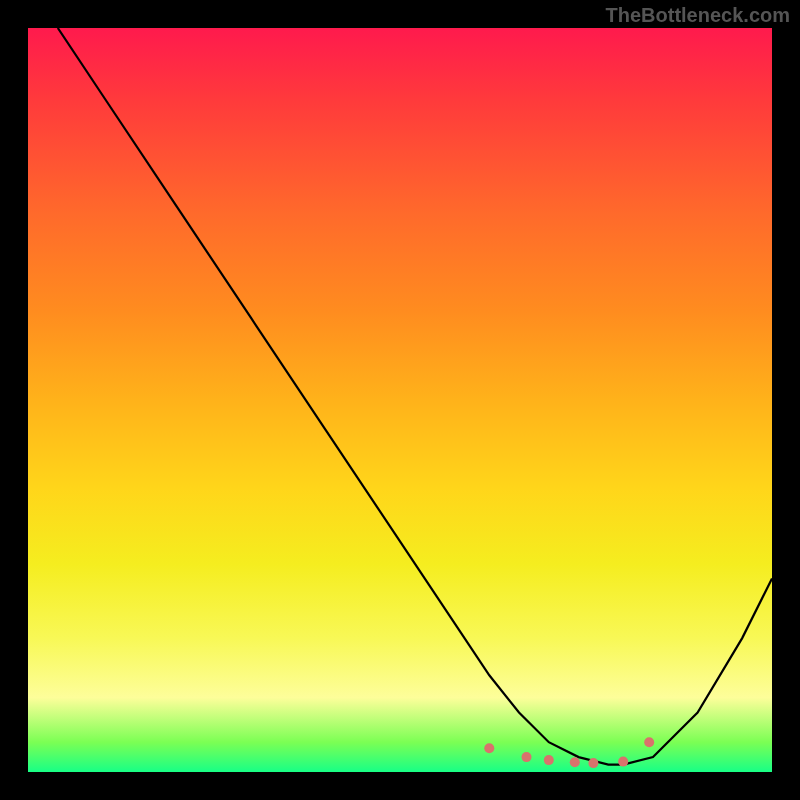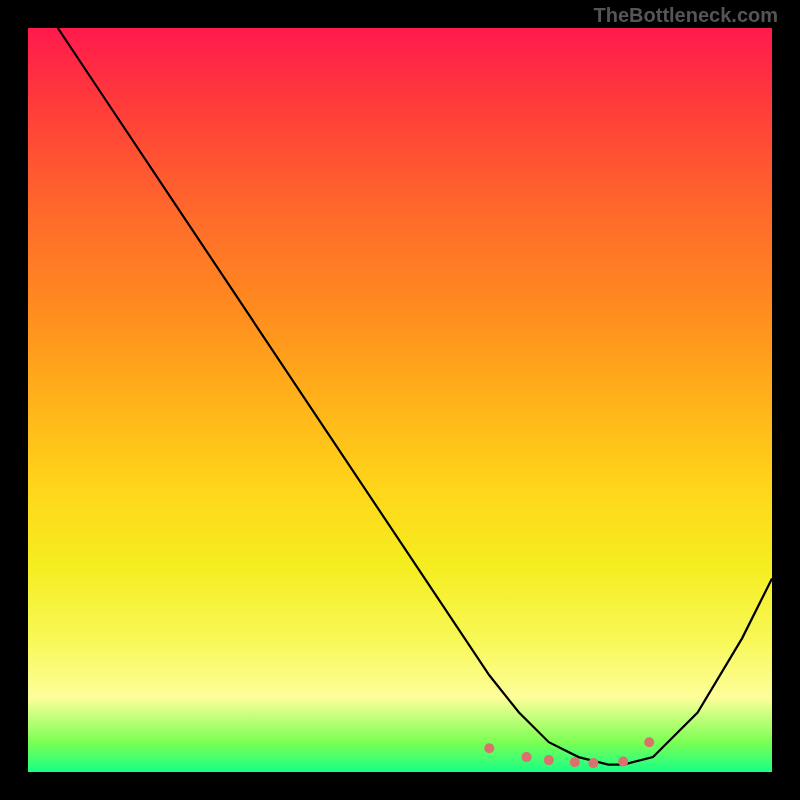--- a/index.html
+++ b/index.html
@@ -7,21 +7,21 @@
     padding: 0;
     width: 800px;
     height: 800px;
     background: #000;
     position: relative;
     font-family: Arial, sans-serif;
   }
   .watermark {
     position: absolute;
     top: 4px;
-    right: 22px;
+    right: 10px;
     color: #555;
     font-size: 20px;
     font-weight: bold;
     z-index: 10;
   }
   .plot-area {
     position: absolute;
     left: 28px;
     top: 28px;
     width: 744px;

